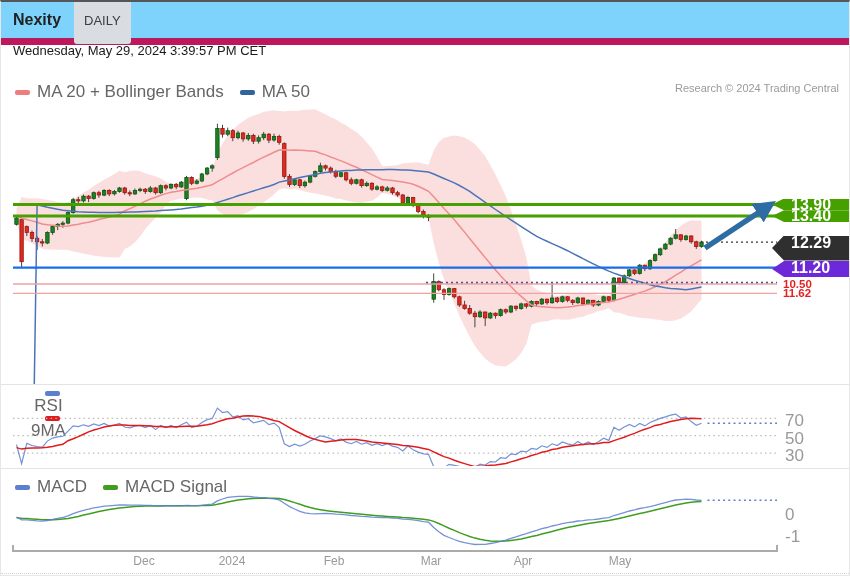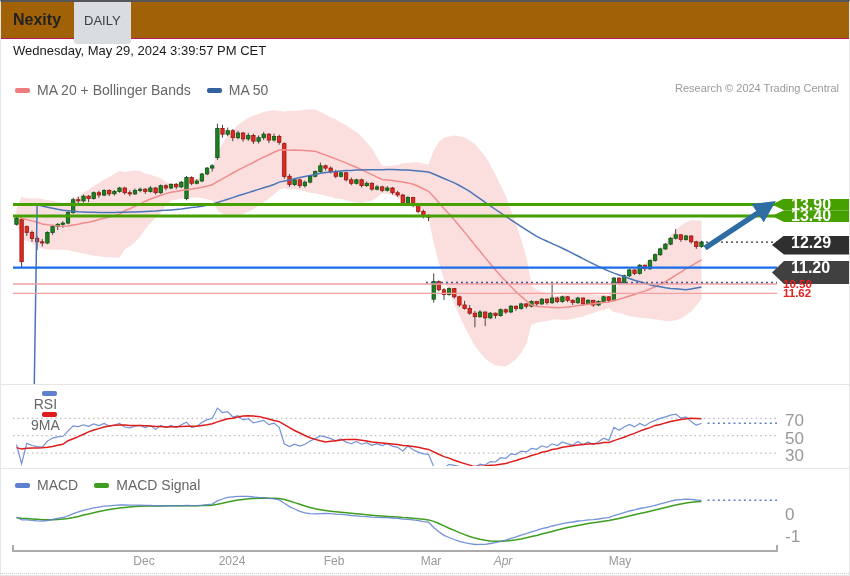--- a/index.html
+++ b/index.html
@@ -1,25 +1,25 @@
 <!DOCTYPE html>
 <html><head>
 <meta charset="utf-8">
 <style>
   html,body{margin:0;padding:0;background:#fff;}
   .page{position:relative;width:850px;height:576px;background:#fff;overflow:hidden;
         box-sizing:border-box;border:1px solid #e7e7e7;border-top:2px solid #54565a;
         font-family:"Liberation Sans",sans-serif;}
-  .header{position:absolute;top:0;left:0;right:0;height:36px;background:#a16207;
-          border-bottom:1px solid #be185d;display:flex;align-items:center;padding-left:12px;gap:13px;}
+  .header{position:absolute;top:0;left:0;right:0;height:36px;background:#7dd3fc;
+          border-bottom:7px solid #be185d;display:flex;align-items:center;padding-left:12px;gap:13px;}
   .title{font-size:16px;font-weight:bold;color:#222;}
   .chip{background:#d9dce1;color:#3c4043;font-size:13px;padding:16px 10px;border-radius:3px;cursor:default;}
   .date{position:absolute;top:41px;left:12px;font-size:13px;color:#1a1a1a;}
   .credit{position:absolute;top:80px;right:10px;font-size:11px;color:#9a9a9a;}
-  .legend{position:absolute;display:flex;align-items:center;font-size:14px;color:#666;}
+  .legend{position:absolute;display:flex;align-items:center;font-size:17px;color:#666;}
   .legend-price{top:80px;left:14px;}
   .legend-rsi{top:389px;left:30px;flex-direction:column;}
   .legend-macd{top:475px;left:14px;justify-content:space-between;}
   .sw{width:15px;height:5px;border-radius:2px;display:inline-block;margin-right:7px;}
   .lt{margin-right:16px;}
   svg{position:absolute;left:0;display:block;}
   #price-svg{top:95px;}
   #rsi-svg{top:396px;}
   #macd-svg{top:480px;}
   .divider{position:absolute;left:0;width:100%;height:1px;background:#e4e4e4;}
@@ -337,22 +337,22 @@
       <defs>
         <marker id="ah" markerWidth="4" markerHeight="4" refX="1.4" refY="2" orient="auto">
           <path d="M0 0 L4 2 L0 4 Z" fill="#2e6da4"></path>
         </marker>
       </defs>
       <line x1="704" y1="151" x2="763" y2="112" stroke="#2e6da4" stroke-width="5.5" marker-end="url(#ah)"></line>
     </svg>
 
   <div class="tag" id="lv0" style="background: rgb(70, 160, 0); height: 11.6px; line-height: 11.6px; top: 196.6px;">13.90</div>
   <div class="tag" id="lv1" style="background: rgb(70, 160, 0); height: 11.6px; line-height: 11.6px; top: 208.3px;">13.40</div>
-  <div class="tag" id="lv2" style="background: rgb(47, 47, 47); height: 19px; line-height: 13px; top: 233.6px;">12.29</div>
-  <div class="tag" id="lv3" style="background: #404040; height: 23px; line-height: 13px; top: 259.1px;">11.20</div>
+  <div class="tag" id="lv2" style="background: rgb(47, 47, 47); height: 25px; line-height: 13px; top: 233.6px;">12.29</div>
+  <div class="tag" id="lv3" style="background: #6d28d9; height: 16px; line-height: 13px; top: 259.1px;">11.20</div>
   <div class="lvl-text" id="lv4" style="color: rgb(230, 32, 32); top: 276.5px;">10.50</div>
   <div class="lvl-text" id="lv5" style="color: rgb(230, 32, 32); top: 285.8px;">11.62</div>
 
   <div class="divider" style="top:382px"></div>
 
   <div class="legend legend-rsi">
     <span class="sw" style="background: rgb(92, 127, 208);"></span>
     <span class="lt">RSI</span>
     <span class="sw" style="background: rgb(224, 27, 27);"></span>
     <span class="lt">9MA</span>
@@ -387,17 +387,17 @@
     </svg>
 
   <span class="scale-label" id="ml0" style="top: 503px;">0</span>
   <span class="scale-label" id="ml1" style="top: 524.5px;">-1</span>
 
   <div class="xaxis"></div>
   <span class="axis-label" id="xl0" style="left: 143px;">Dec</span>
   <span class="axis-label" id="xl1" style="left: 231px;">2024</span>
   <span class="axis-label" id="xl2" style="left: 333px;">Feb</span>
   <span class="axis-label" id="xl3" style="left: 430px;">Mar</span>
-  <span class="axis-label" id="xl4" style="left: 502px; font-style: italic;">Apr</span>
+  <span class="axis-label" id="xl4" style="left: 522px;">Apr</span>
   <span class="axis-label" id="xl5" style="left: 619px;">May</span>
 
   <div class="bottom-dots"></div>
 </div>
 
 </body></html>

